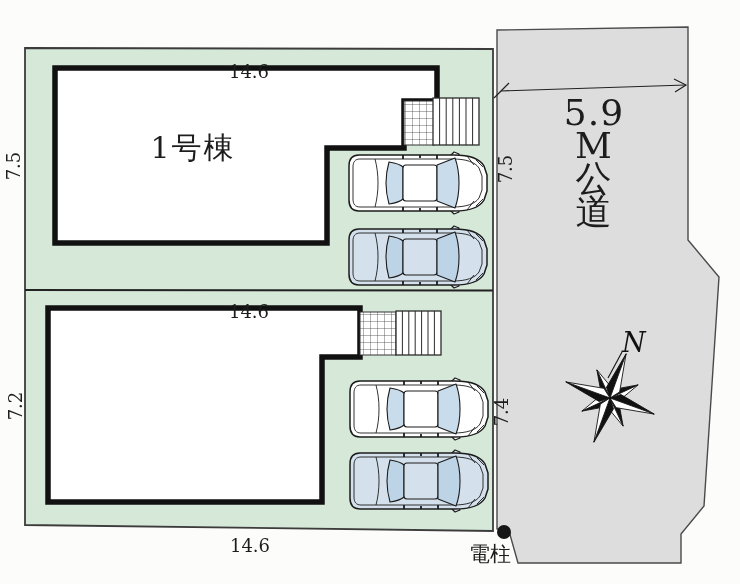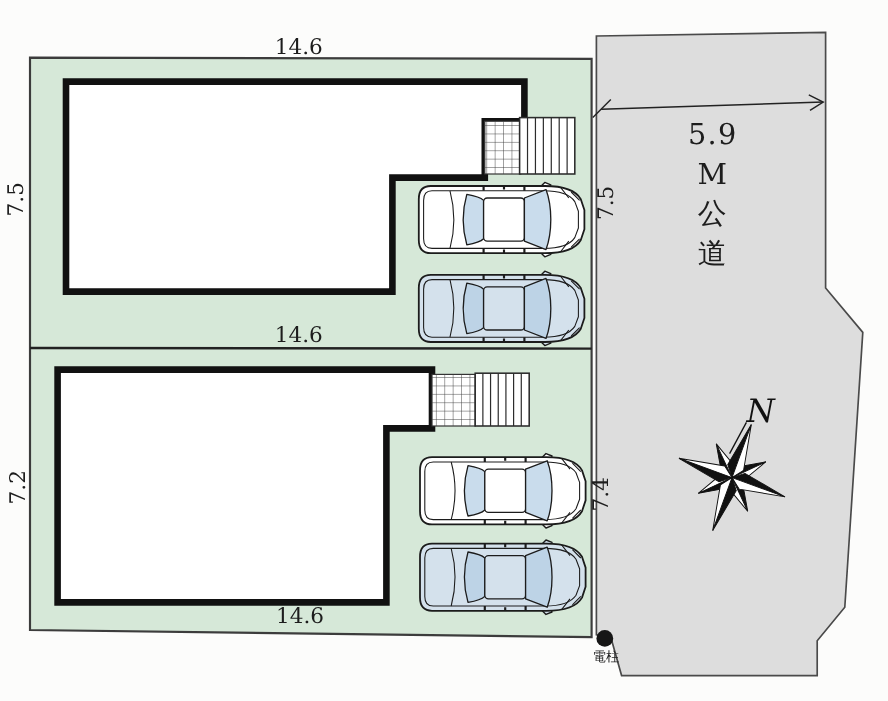--- a/index.html
+++ b/index.html
@@ -9,24 +9,24 @@
     font-family:"DejaVu Serif","Liberation Serif",serif;
   }
   svg{display:block;}
   .layer{position:absolute;left:0;top:0;}
   .lbl{
     position:absolute;color:#1d1d1d;text-align:center;
     font-family:"DejaVu Serif","Liberation Serif",serif;
     white-space:nowrap;
   }
   .unit-lbl{font-size:30px;width:150px;letter-spacing:2px;font-weight:500;}
-  .dim{font-size:18px;width:48px;}
+  .dim{font-size:18px;width:48px;margin-top:32px;}
   .dim-rot{font-size:18px;width:46px;height:22px;transform:rotate(-90deg);transform-origin:center;}
-  .road-lbl{width:72px;font-size:24px;line-height:33px;letter-spacing:1px;}
-  .pole-lbl{font-size:11px;width:52px;text-align:right;}
+  .road-lbl{width:72px;font-size:36px;line-height:33px;letter-spacing:1px;}
+  .pole-lbl{font-size:21px;width:52px;}
   .car{position:absolute;}
   .car-white{--cbody:#ffffff;--croof:#ffffff;--cglass:var(--car_glass,#c9dcec);}
   .car-blue{--cbody:var(--car_blue,#d4e1ec);--croof:var(--car_blue,#d4e1ec);--cglass:#bdd3e6;}
 </style>
 </head>
 <body>
 
 <div id="canvas">
 
   <svg width="0" height="0" style="position:absolute" aria-hidden="true">
@@ -134,20 +134,21 @@
         </g>
         <g transform="rotate(270)">
           <polygon points="0,-47 -7,-9 0,0" fill="#111"></polygon>
             <polygon points="0,-47 7,-9 0,0" fill="#fff"></polygon>
         </g>
       </g>
       <text x="12" y="-46" font-size="27" font-style="italic" fill="#111" font-family="&quot;DejaVu Serif&quot;,&quot;Liberation Serif&quot;,serif">N</text>
     </g>
   </svg>
 
+  <div class="lbl unit-lbl" style="left:118px;top:128px">1号棟</div>
 
   <div class="lbl dim" style="left:225px;top:29px">14.6</div>
   <div class="lbl dim" style="left:225px;top:269px">14.6</div>
   <div class="lbl dim" style="left:226px;top:503px">14.6</div>
 
   <div class="lbl dim-rot" style="left:-9px;top:155px">7.5</div>
   <div class="lbl dim-rot" style="left:-7px;top:395px">7.2</div>
   <div class="lbl dim-rot" style="left:483px;top:158px">7.5</div>
   <div class="lbl dim-rot" style="left:479px;top:401px">7.4</div>
 

